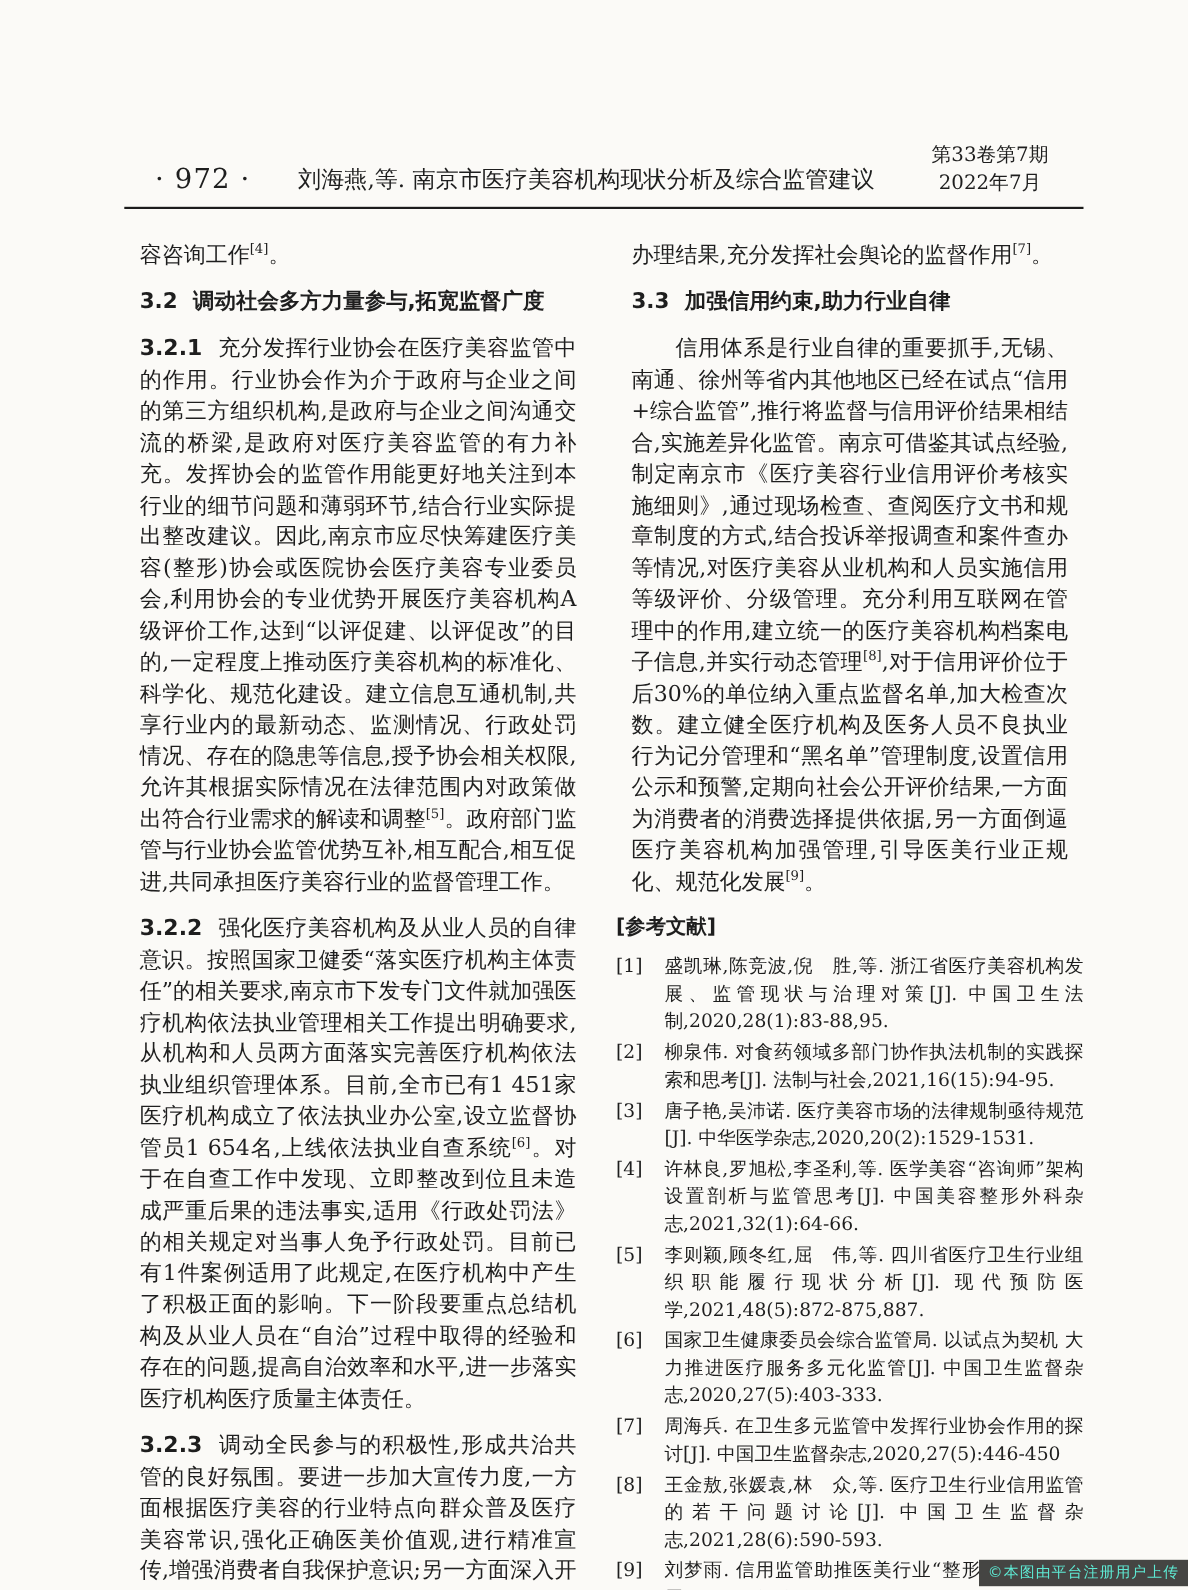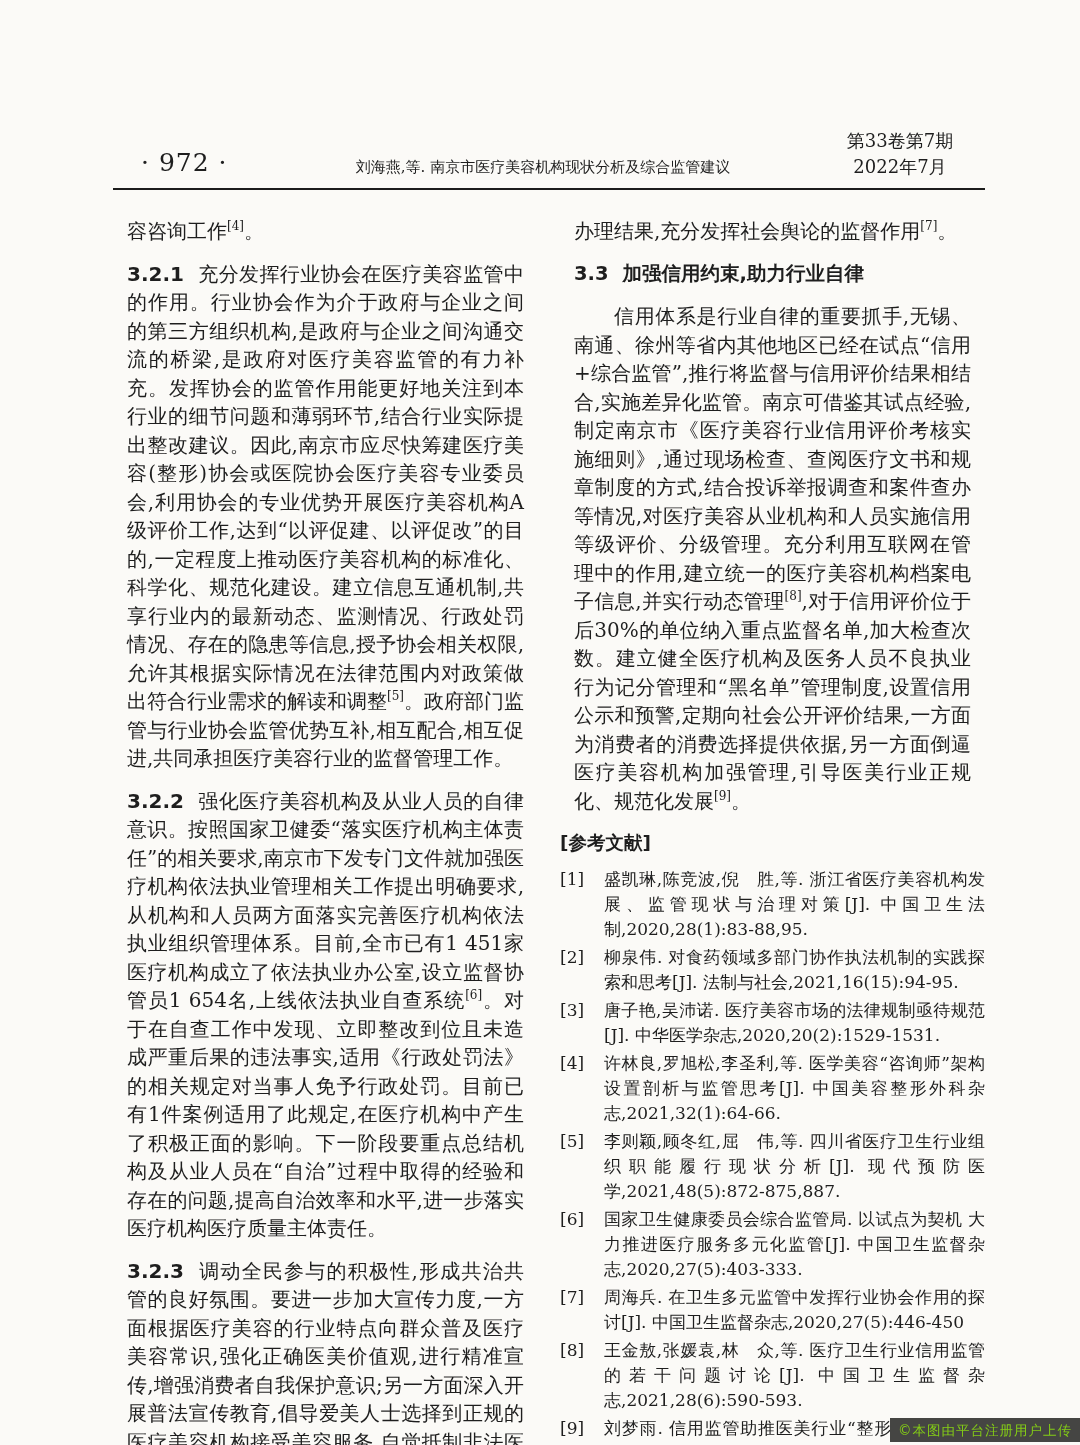--- a/index.html
+++ b/index.html
@@ -21,22 +21,22 @@
   }
   .pagenum {
     flex: 0 0 130px;
     font-size: 25px;
     letter-spacing: 1px;
     padding-bottom: 3px;
     margin-left: 28px;
   }
   .running {
     flex: 1;
-    text-align: center;
-    font-size: 15px;
+    text-align: left;
+    font-size: 21px;
     padding-bottom: 3px;
   }
   .volblock {
     flex: 0 0 170px;
     text-align: center;
     font-size: 18px;
     line-height: 26px;
   }
   .rule {
     margin-top: 8px;
@@ -106,21 +106,21 @@
     padding-right: 10px;
     letter-spacing: 2px;
   }
 
   
   .watermark {
     position: absolute;
     right: 0;
     bottom: 3px;
     background: #454543;
-    color: #84cc16;
+    color: #5eead4;
     font-size: 13.5px;
     line-height: 1;
     padding: 6px 8px 5px 8px;
     font-family: "DejaVu Sans", "Liberation Sans", sans-serif;
     letter-spacing: 1px;
   }
 </style>
 </head>
 <body>
 
@@ -134,20 +134,23 @@
       <div>2022年7月</div>
     </div>
   </div>
   <div class="rule"></div>
 
   <div class="columns">
 
     <div class="col">
       <p>容咨询工作<sup>[4]</sup>。</p>
 
+      <p class="h2">
+        <span class="run-num">3.2</span><span>调动社会多方力量参与,拓宽监督广度</span>
+      </p>
 
       <p>
         <span class="run-num">3.2.1</span><span>充分发挥行业协会在医疗美容监管中的作用。行业协会作为介于政府与企业之间的第三方组织机构,是政府与企业之间沟通交流的桥梁,是政府对医疗美容监管的有力补充。发挥协会的监管作用能更好地关注到本行业的细节问题和薄弱环节,结合行业实际提出整改建议。因此,南京市应尽快筹建医疗美容(整形)协会或医院协会医疗美容专业委员会,利用协会的专业优势开展医疗美容机构A级评价工作,达到“以评促建、以评促改”的目的,一定程度上推动医疗美容机构的标准化、科学化、规范化建设。建立信息互通机制,共享行业内的最新动态、监测情况、行政处罚情况、存在的隐患等信息,授予协会相关权限,允许其根据实际情况在法律范围内对政策做出符合行业需求的解读和调整<sup>[5]</sup>。政府部门监管与行业协会监管优势互补,相互配合,相互促进,共同承担医疗美容行业的监督管理工作。</span>
       </p>
 
       <p>
         <span class="run-num">3.2.2</span><span>强化医疗美容机构及从业人员的自律意识。按照国家卫健委“落实医疗机构主体责任”的相关要求,南京市下发专门文件就加强医疗机构依法执业管理相关工作提出明确要求,从机构和人员两方面落实完善医疗机构依法执业组织管理体系。目前,全市已有1 451家医疗机构成立了依法执业办公室,设立监督协管员1 654名,上线依法执业自查系统<sup>[6]</sup>。对于在自查工作中发现、立即整改到位且未造成严重后果的违法事实,适用《行政处罚法》的相关规定对当事人免予行政处罚。目前已有1件案例适用了此规定,在医疗机构中产生了积极正面的影响。下一阶段要重点总结机构及从业人员在“自治”过程中取得的经验和存在的问题,提高自治效率和水平,进一步落实医疗机构医疗质量主体责任。</span>
       </p>
 
       <p>

